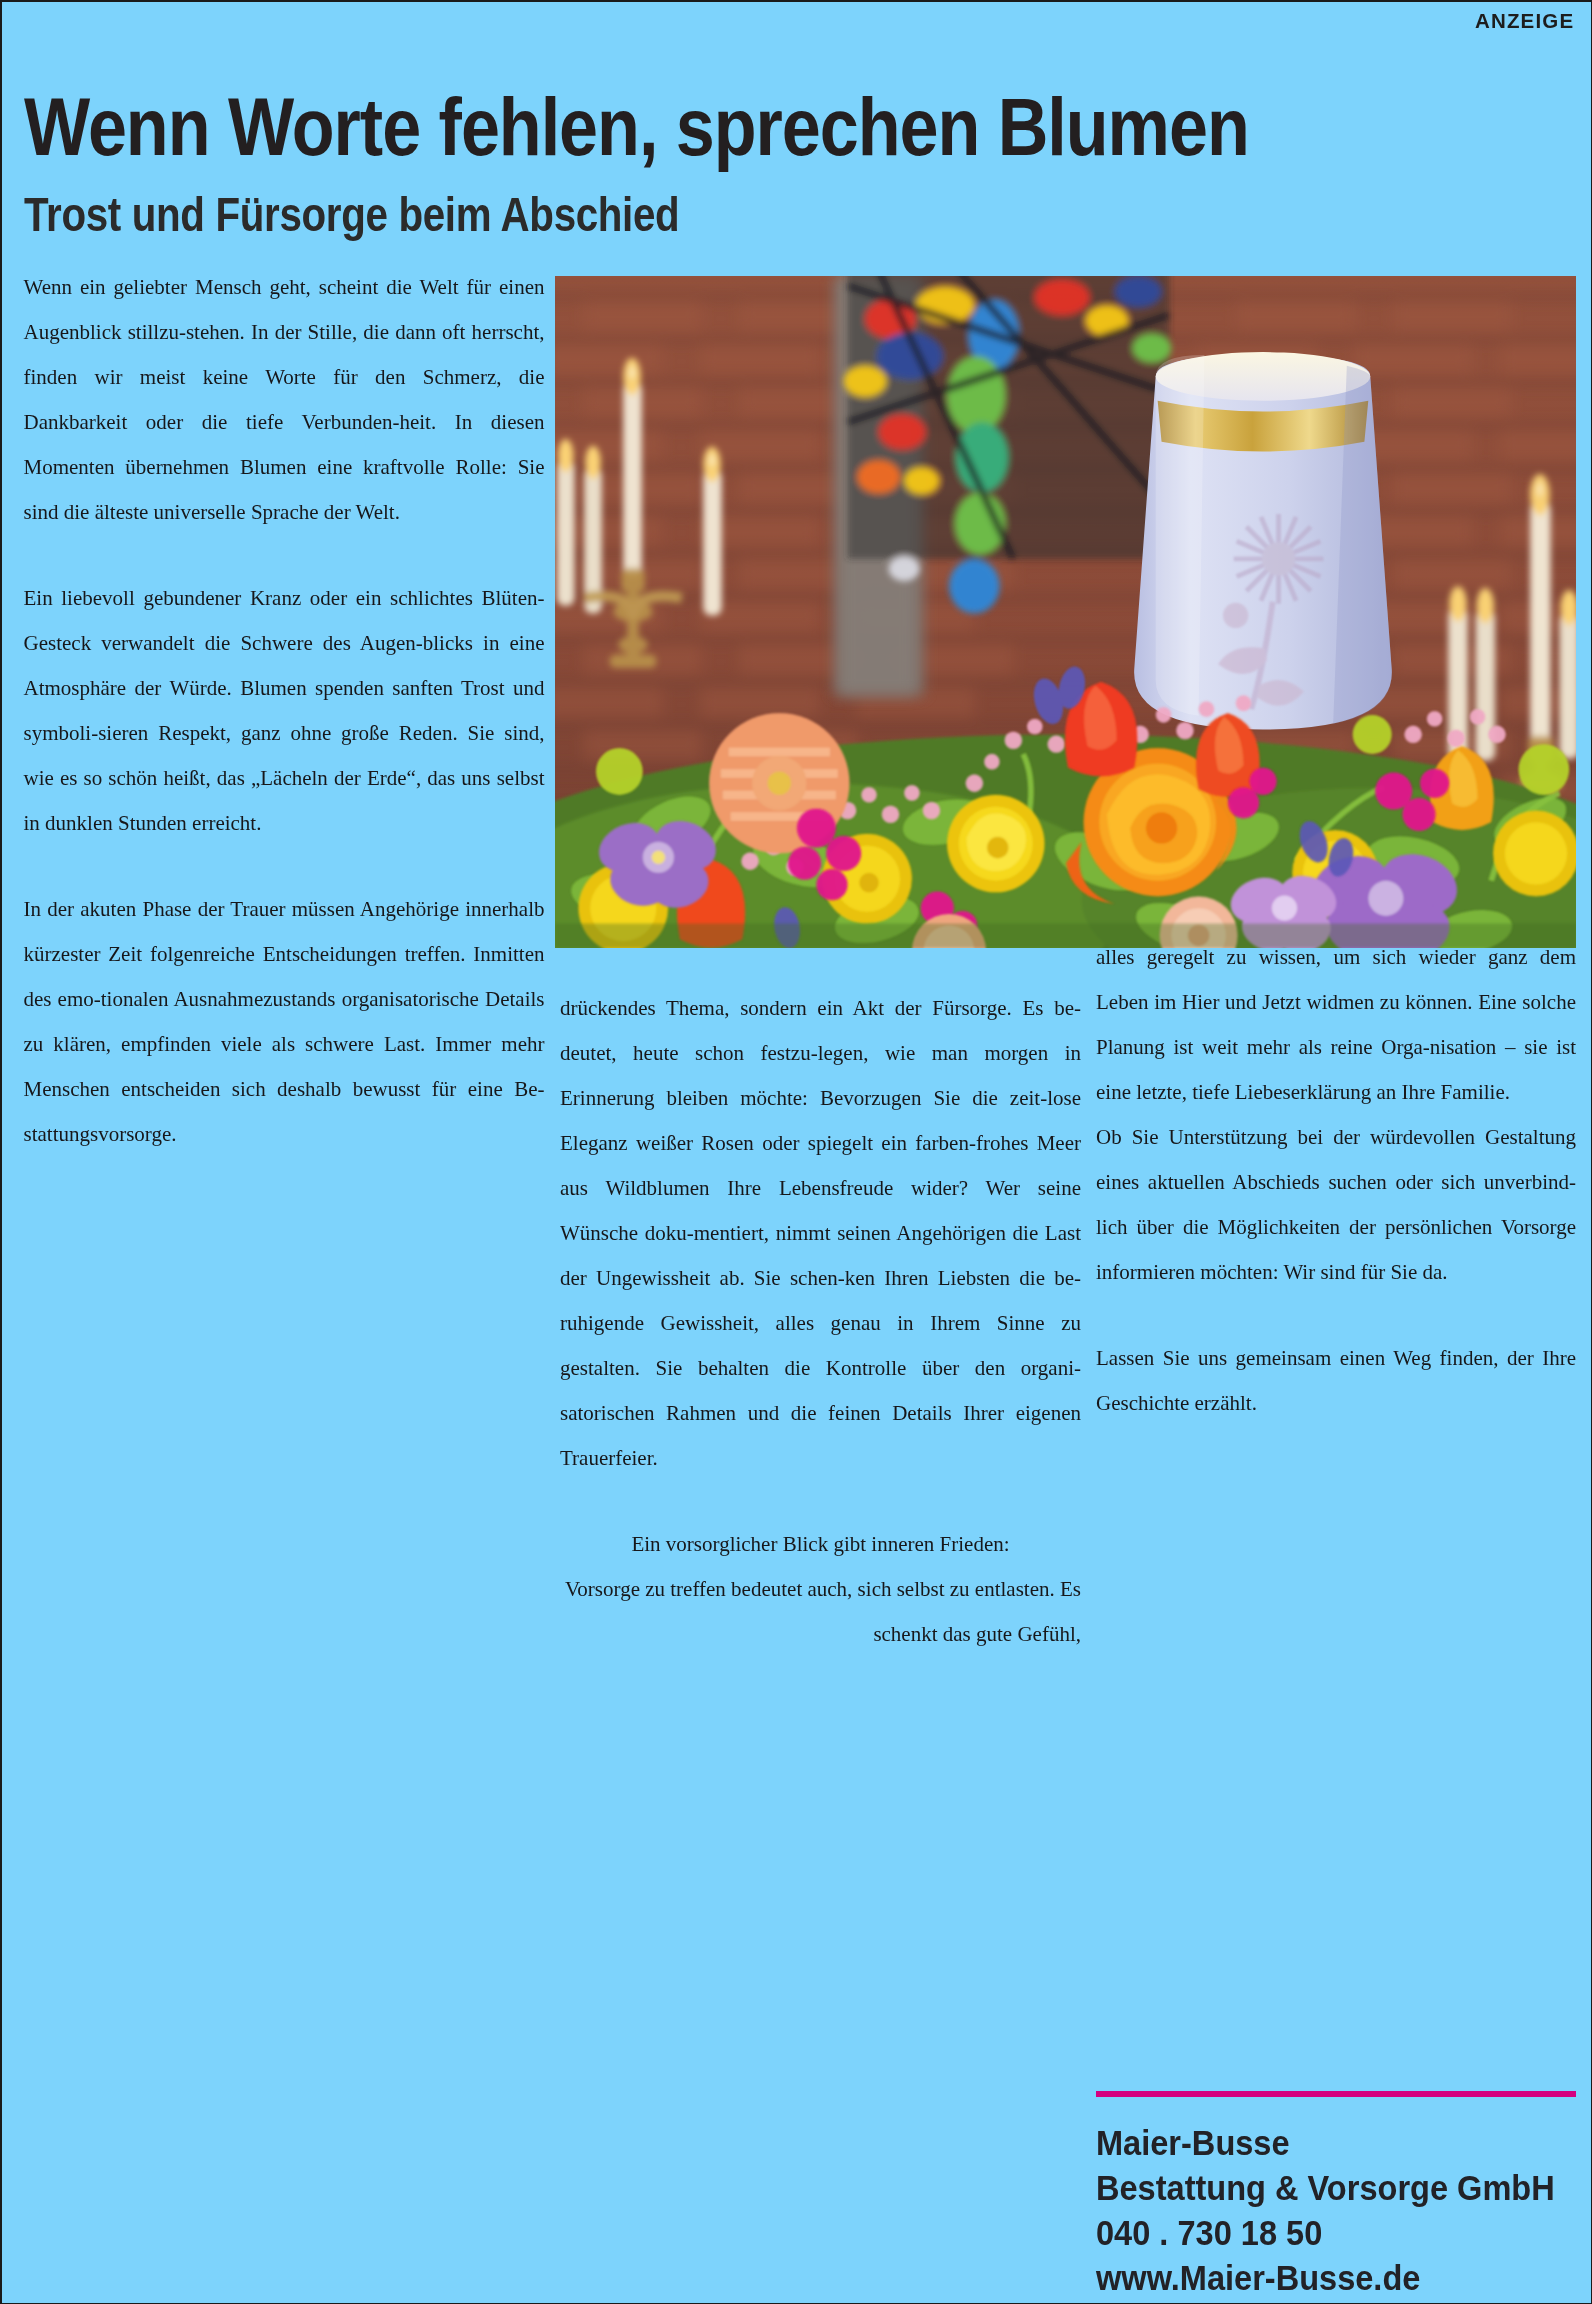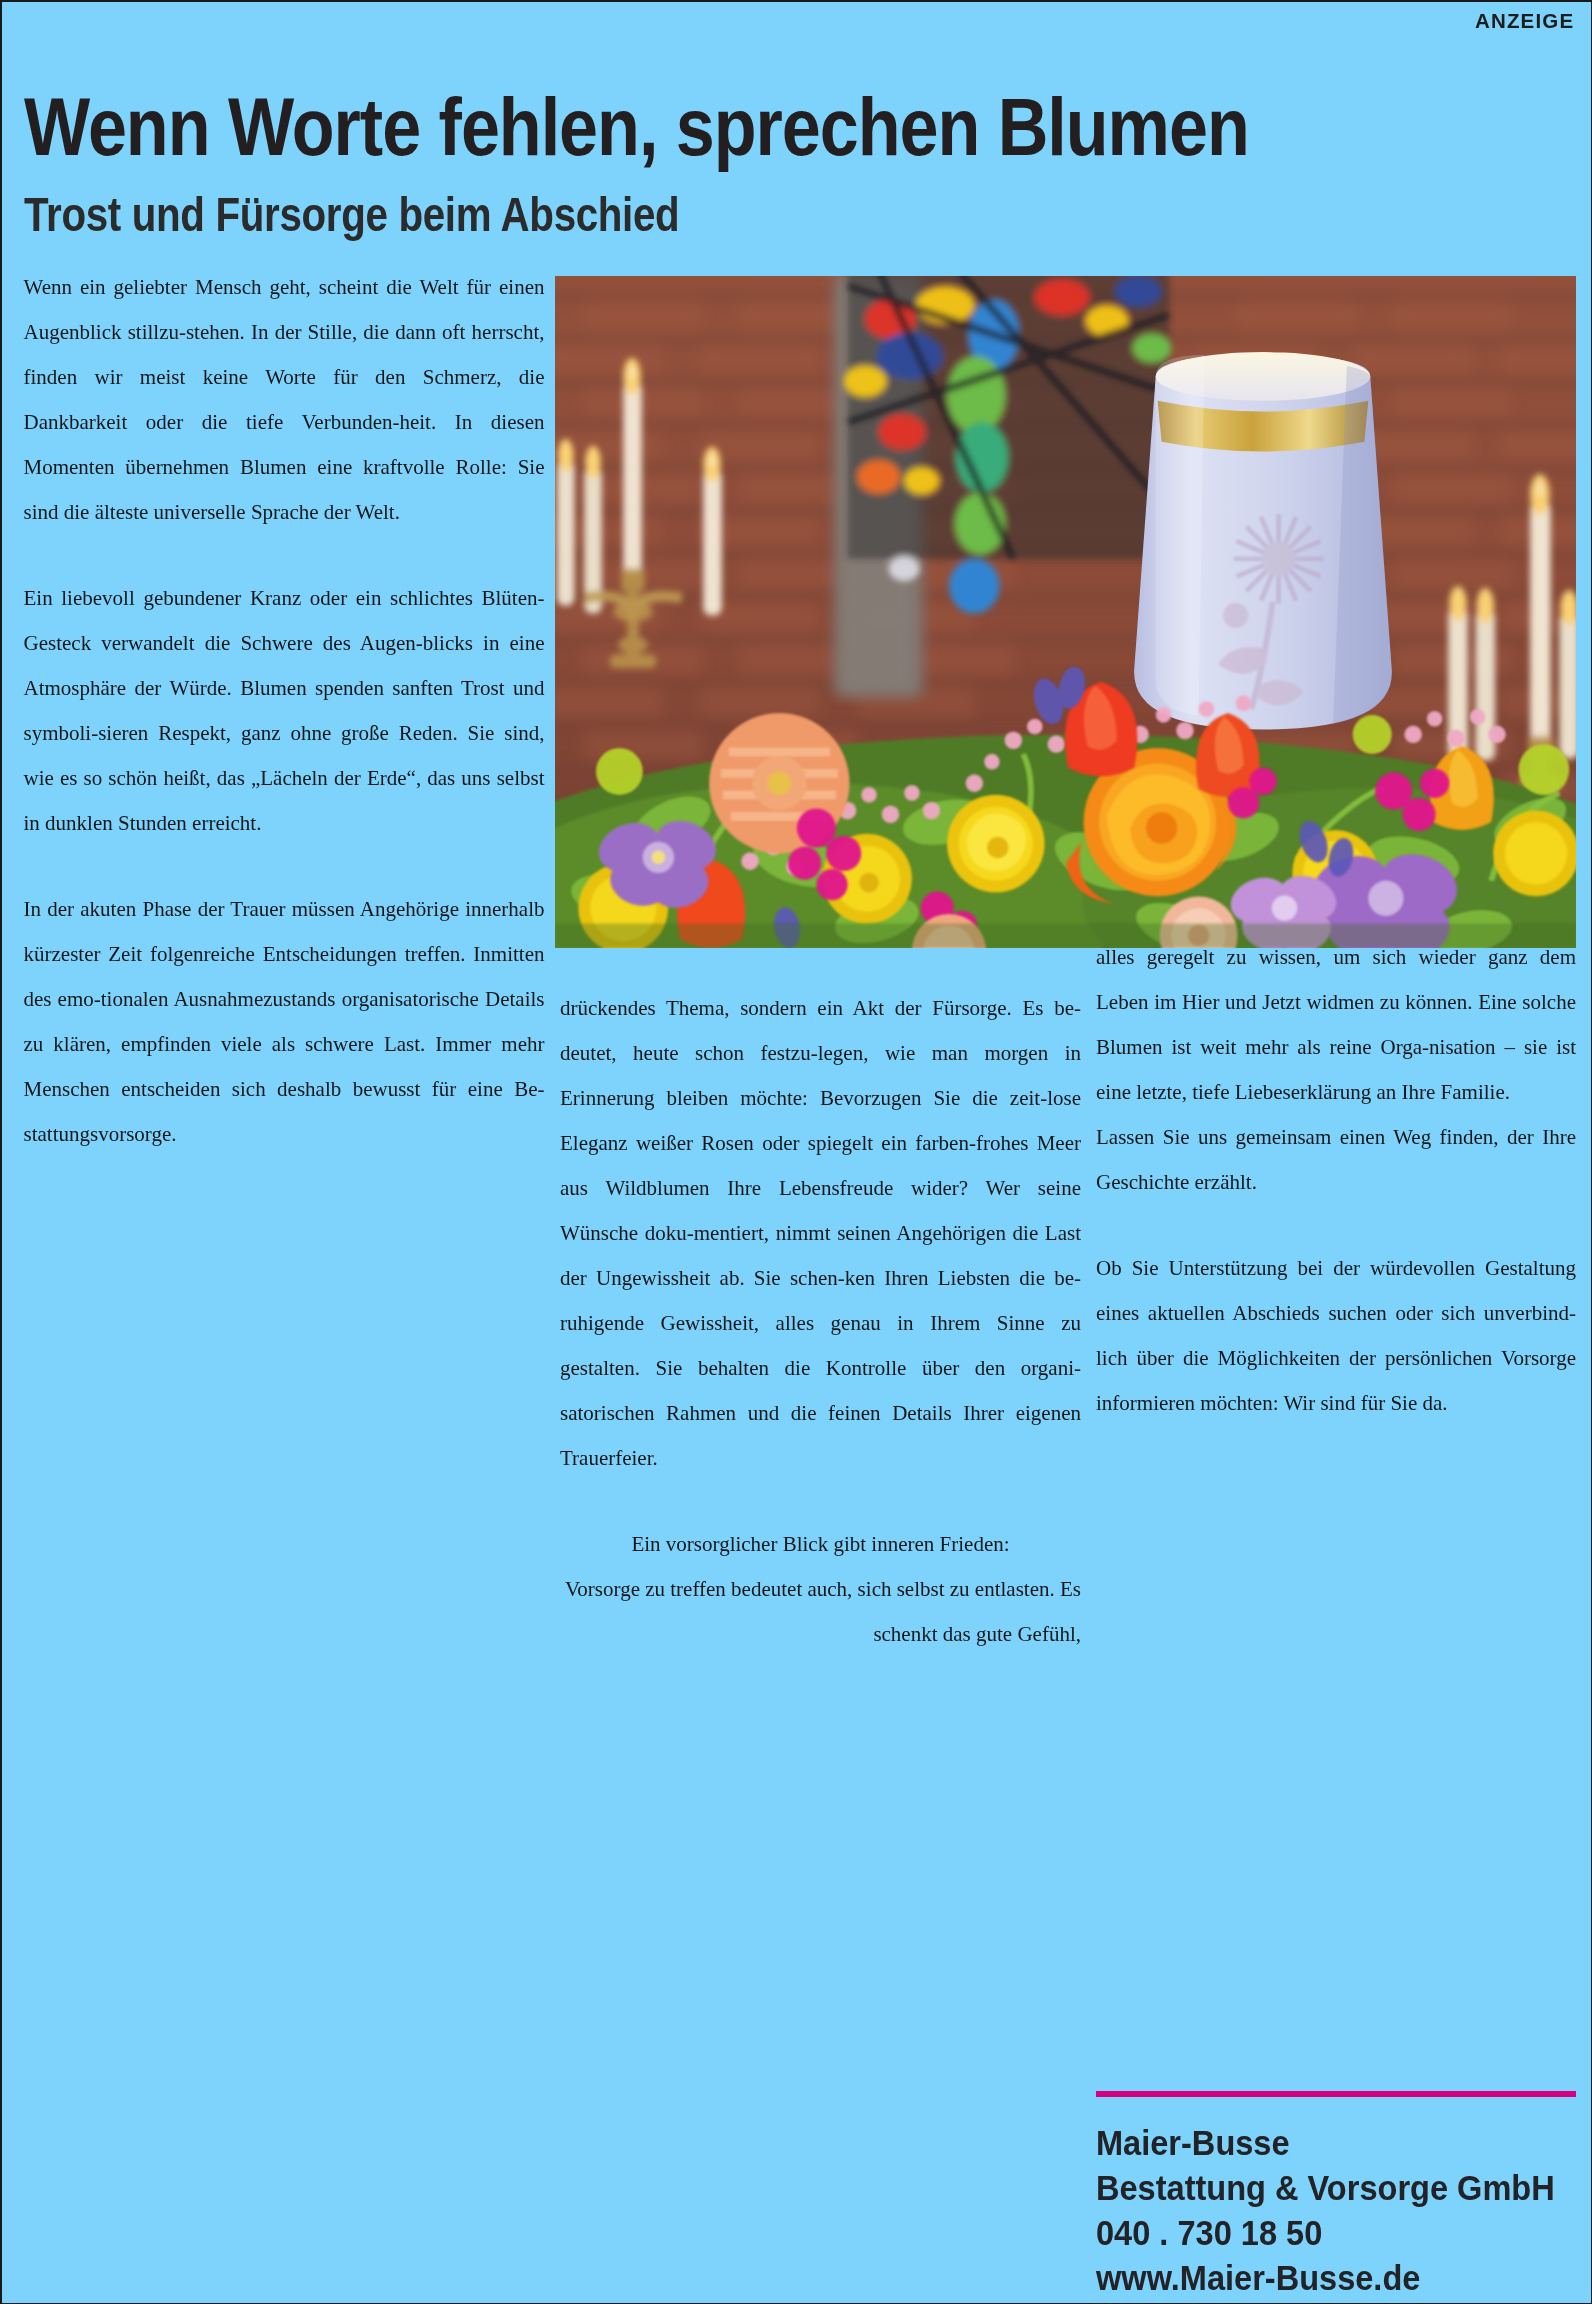--- a/index.html
+++ b/index.html
@@ -526,23 +526,23 @@
     <p>In der akuten Phase der Trauer müssen Angehörige innerhalb kürzester Zeit folgenreiche Entscheidungen treffen. Inmitten des emo-tionalen Ausnahmezustands organisatorische Details zu klären, empfinden viele als schwere Last. Immer mehr Menschen entscheiden sich deshalb bewusst für eine Be-stattungsvorsorge.</p>
   </div>
 
   <div class="col" id="col2">
     <p>drückendes Thema, sondern ein Akt der Fürsorge. Es be-deutet, heute schon festzu-legen, wie man morgen in Erinnerung bleiben möchte: Bevorzugen Sie die zeit-lose Eleganz weißer Rosen oder spiegelt ein farben-frohes Meer aus Wildblumen Ihre Lebensfreude wider? Wer seine Wünsche doku-mentiert, nimmt seinen Angehörigen die Last der Ungewissheit ab. Sie schen-ken Ihren Liebsten die be-ruhigende Gewissheit, alles genau in Ihrem Sinne zu gestalten. Sie behalten die Kontrolle über den organi-satorischen Rahmen und die feinen Details Ihrer eigenen Trauerfeier.</p>
     <p style="margin-bottom:0;text-align:center;">Ein vorsorglicher Blick gibt inneren Frieden:</p>
     <p class="tight" style="text-align:right;">Vorsorge zu treffen bedeutet auch, sich selbst zu entlasten. Es schenkt das gute Gefühl,</p>
   </div>
 
   <div class="col" id="col3">
-    <p style="margin-bottom:0;">alles geregelt zu wissen, um sich wieder ganz dem Leben im Hier und Jetzt widmen zu können. Eine solche Blumen ist weit mehr als reine Orga-nisation – sie ist eine letzte, tiefe Liebeserklärung an Ihre Familie.</p>
+    <p style="margin-bottom:0;">alles geregelt zu wissen, um sich wieder ganz dem Leben im Hier und Jetzt widmen zu können. Eine solche Planung ist weit mehr als reine Orga-nisation – sie ist eine letzte, tiefe Liebeserklärung an Ihre Familie.</p>
+    <p>Ob Sie Unterstützung bei der würdevollen Gestaltung eines aktuellen Abschieds suchen oder sich unverbind-lich über die Möglichkeiten der persönlichen Vorsorge informieren möchten: Wir sind für Sie da.</p>
     <p>Lassen Sie uns gemeinsam einen Weg finden, der Ihre Geschichte erzählt.</p>
-    <p>Ob Sie Unterstützung bei der würdevollen Gestaltung eines aktuellen Abschieds suchen oder sich unverbind-lich über die Möglichkeiten der persönlichen Vorsorge informieren möchten: Wir sind für Sie da.</p>
   </div>
 
   <div class="rule"></div>
   <div class="contact">
     <div>Maier-Busse</div>
     <div>Bestattung &amp; Vorsorge GmbH</div>
     <div>040 . 730 18 50</div>
     <div>www.Maier-Busse.de</div>
   </div>
 

